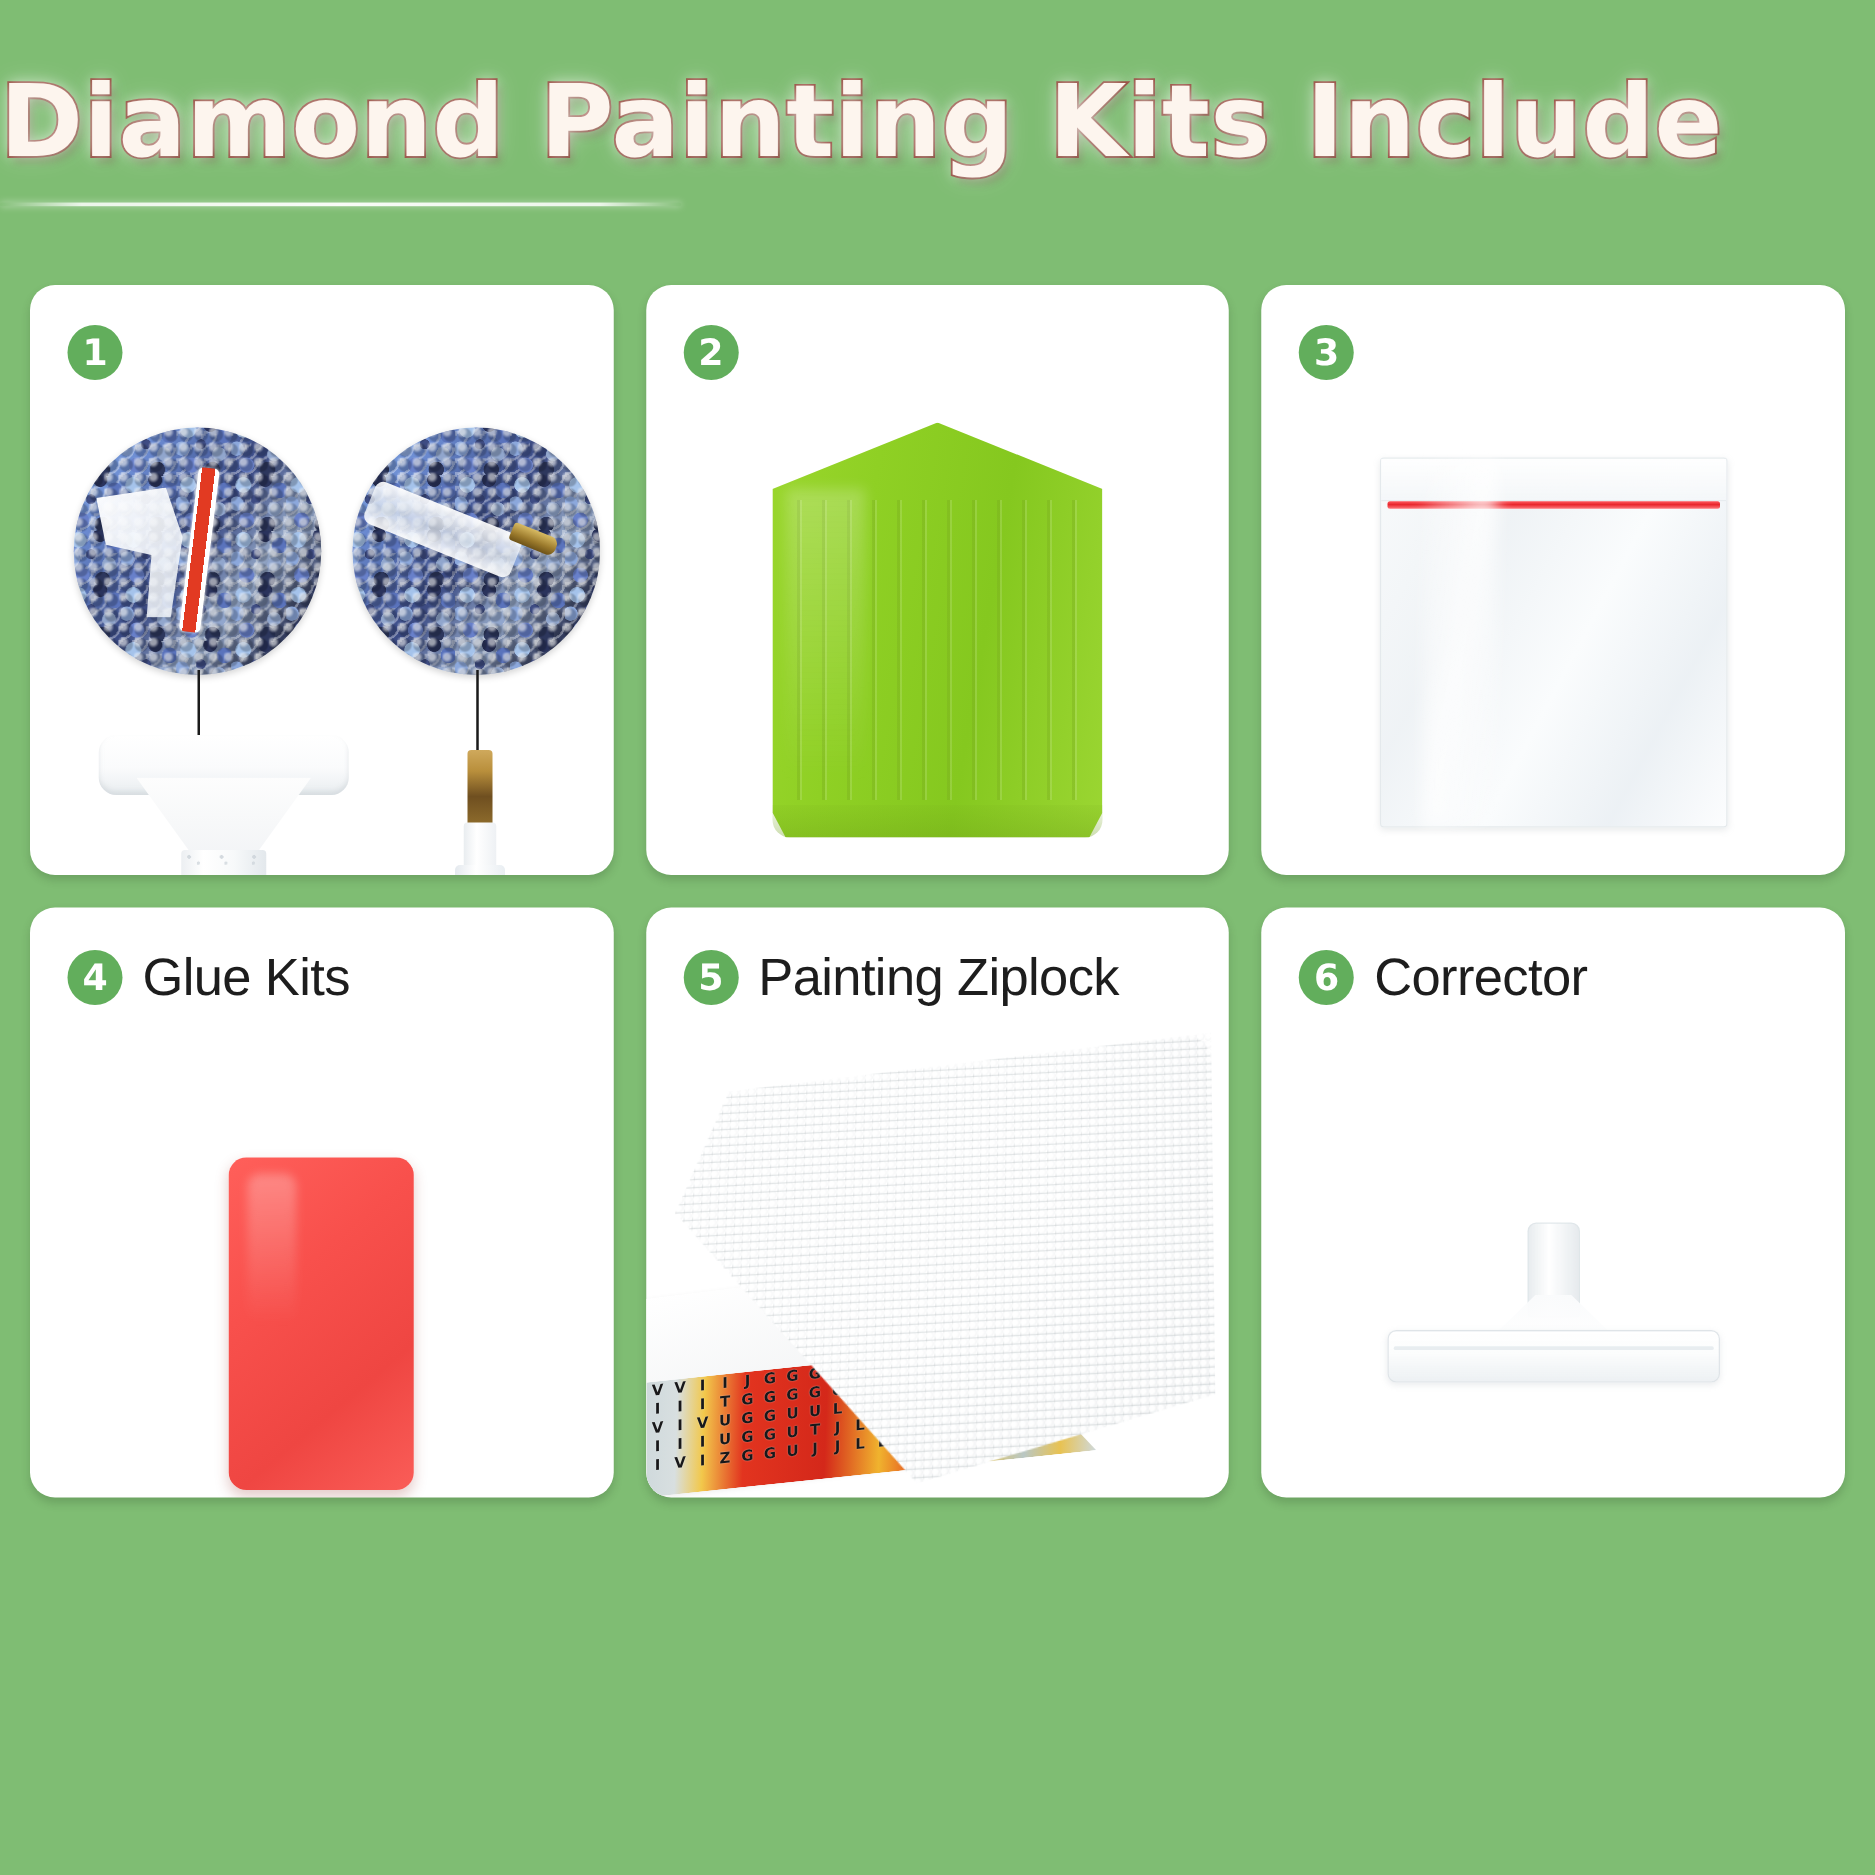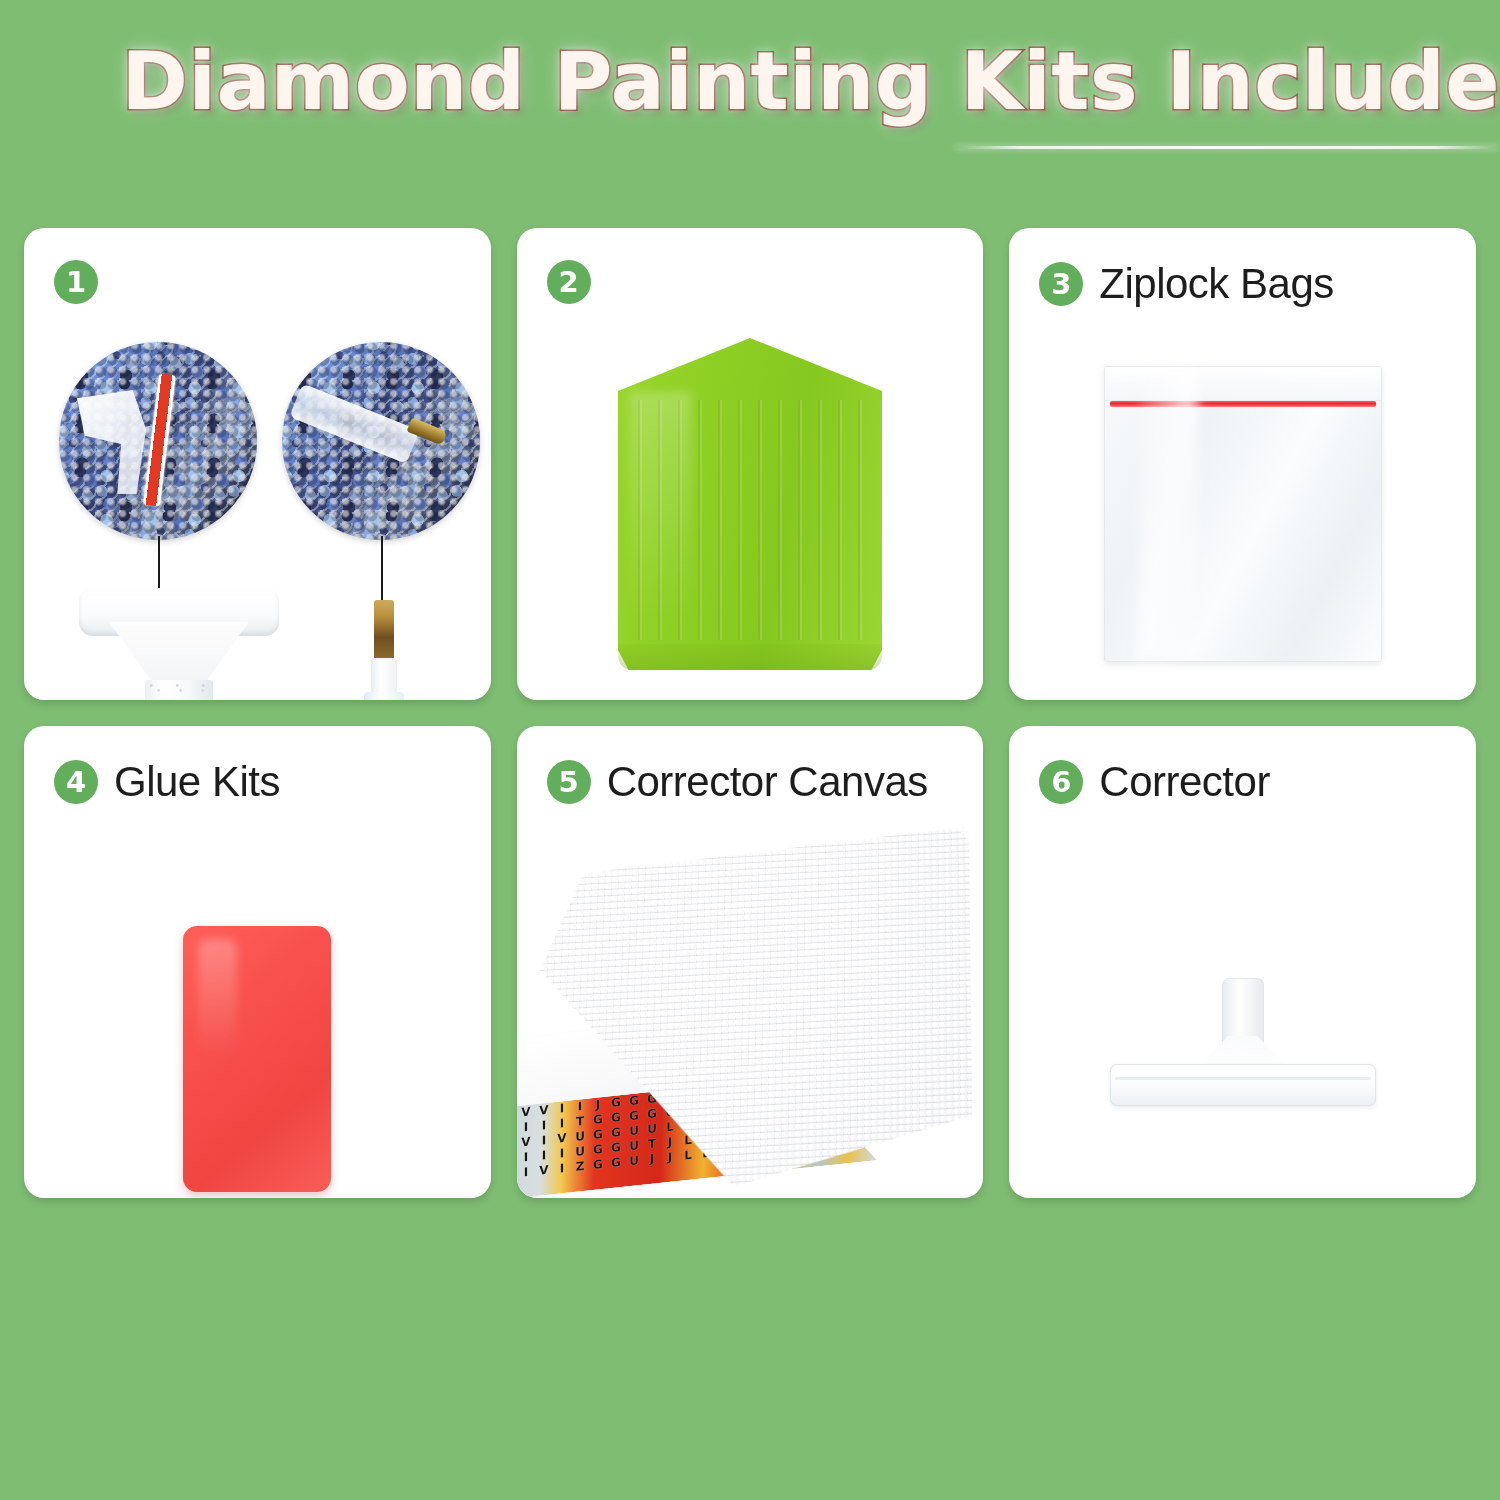--- a/index.html
+++ b/index.html
@@ -12,23 +12,23 @@
     font-family: "Liberation Sans", sans-serif;
     overflow: hidden;
     position: relative;
   }
 
   
   .header {
     height: 215px;
     display: flex;
     flex-direction: column;
-    align-items: flex-end;
+    align-items: flex-start;
     justify-content: flex-start;
-    padding-top: 40px;
+    padding-top: 56px;
   }
 
   .title {
     font-family: "DejaVu Sans", sans-serif;
     font-size: 80px;
     font-weight: bold;
     letter-spacing: 0.5px;
     color: #fdf5ee;
     -webkit-text-stroke: 3px #8c3a2c;
     paint-order: stroke fill;
@@ -509,21 +509,20 @@
         <div class="ribs"></div>
         <div class="hl"></div>
         <div class="lip"></div>
       </div>
     </div>
   </div>
 
   <div class="card">
     <div class="card-head">
       <div class="badge">3</div>
-      <div class="card-title">Ziplock Bags</div>
     </div>
     <div class="art">
       <div class="bag">
         <div class="flap"></div>
         <div class="zip"></div>
         <div class="sheen"></div>
       </div>
     </div>
   </div>
 
@@ -533,21 +532,21 @@
       <div class="card-title">Glue Kits</div>
     </div>
     <div class="art">
       <div class="clay"></div>
     </div>
   </div>
 
   <div class="card">
     <div class="card-head">
       <div class="badge">5</div>
-      <div class="card-title">Corrector Canvas</div>
+      <div class="card-title">Painting Ziplock</div>
     </div>
     <div class="art">
       <div class="canvas-wrap">
         <div class="cv-under"></div>
         <div class="cv-symbols" id="symgrid">
             <div class="cv-symrow">
               <span>V</span>
               <span>V</span>
               <span>I</span>
               <span>I</span>

